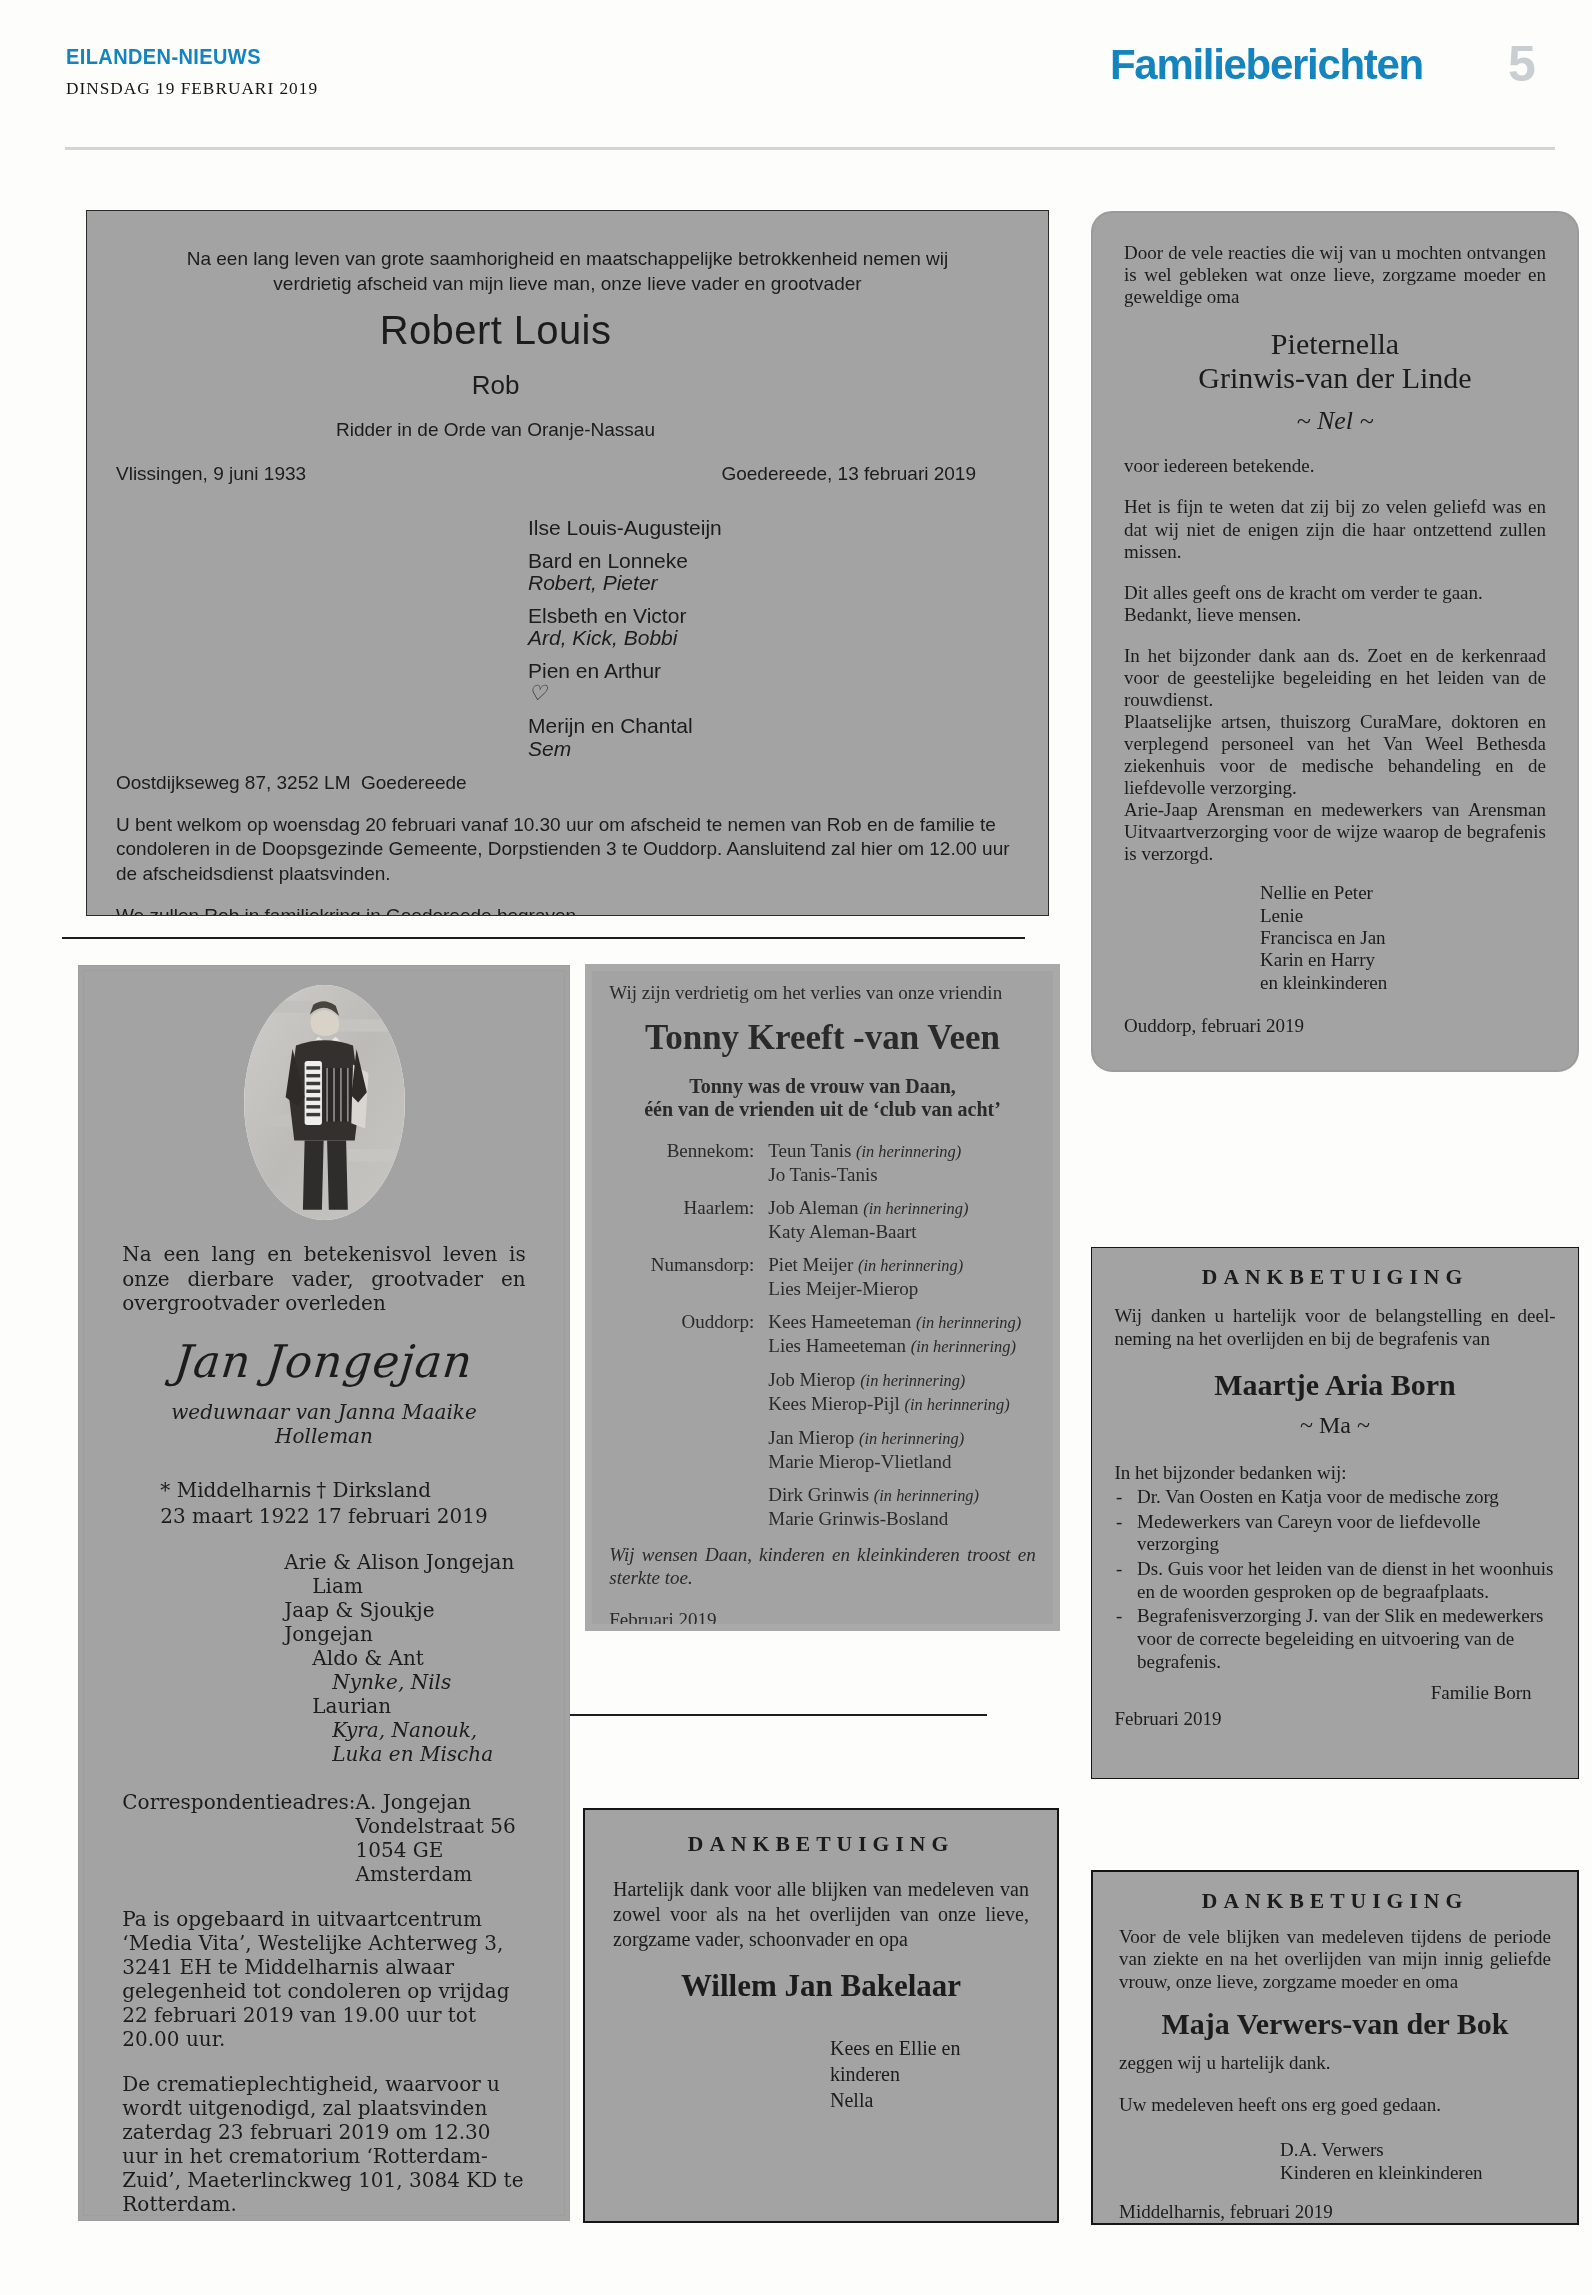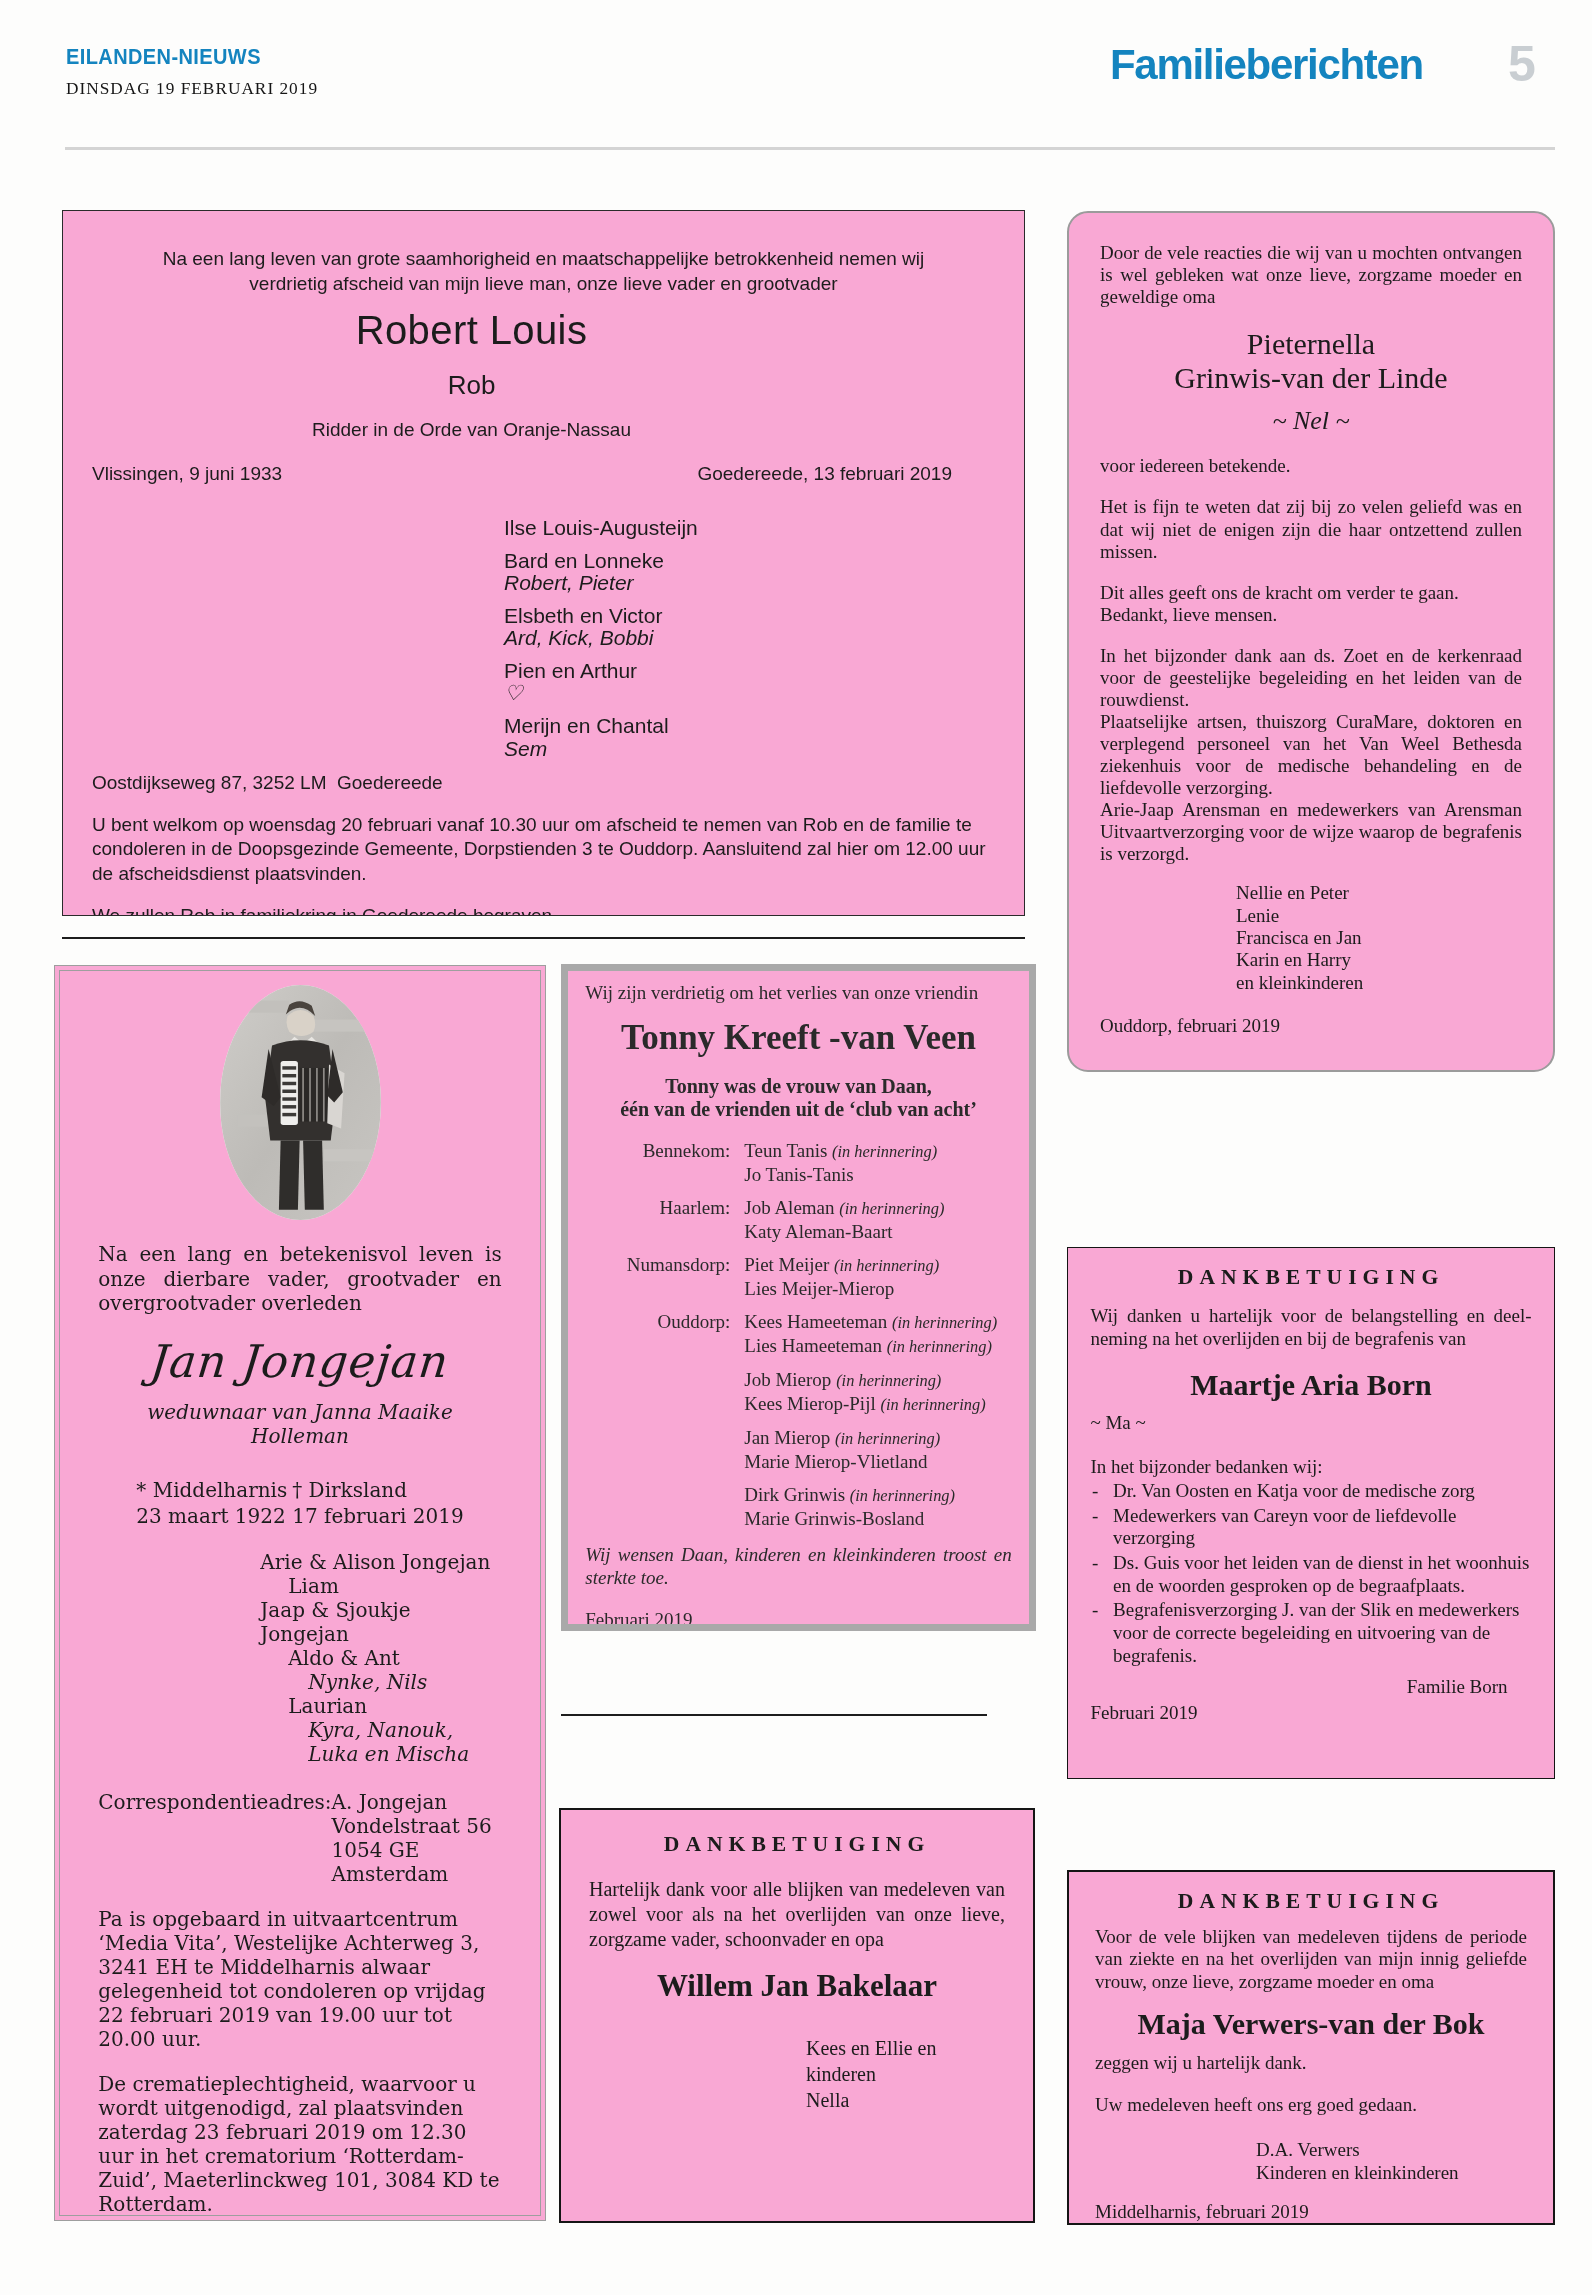--- a/index.html
+++ b/index.html
@@ -11,21 +11,21 @@
         font-weight:800;font-size:20px;letter-spacing:0.4px;color:#1484bf;transform:scaleY(1.08);}
   .issue-date{position:absolute;left:66px;top:79px;font-family:"Liberation Serif",serif;
         font-size:17.3px;letter-spacing:1px;color:#161616;}
   .section-title{position:absolute;left:1110px;top:41px;font-family:"Liberation Sans",sans-serif;
         font-weight:700;font-size:42px;letter-spacing:-1.3px;color:#1484bf;}
   .page-number{position:absolute;left:1508px;top:35px;font-family:"Liberation Sans",sans-serif;
         font-weight:700;font-size:50px;color:#c9ced2;}
   .header-rule{position:absolute;left:65px;top:147px;width:1490px;height:2.6px;background:#d4d4d4;}
 
   
-  .box{position:absolute;overflow:hidden;background:#f9a8d4;}
+  .box{position:absolute;overflow:hidden;background:#a3a3a3;margin-left:24px;}
   .center{text-align:center;}
   .just{text-align:justify;}
   .it{font-style:italic;}
   .pre{white-space:pre-line;}
   .prewrap{white-space:pre-wrap;}
   .sep{position:absolute;height:1.7px;background:#1d1d1d;}
   .sep1{left:62px;top:937px;width:963px;}
   .sep2{left:561px;top:1714px;width:426px;}
 
   
@@ -93,21 +93,21 @@
   .pieternella .place{margin-top:21px;}
 
   
   .dank-title{text-align:center;font-weight:700;letter-spacing:6px;font-size:21.6px;}
 
   
   .maartje{left:1067px;top:1247px;width:488px;height:532px;border:1.7px solid #151515;
        padding:15.5px 22.4px 0;box-sizing:border-box;font-size:19px;line-height:1.22;}
   .maartje .introline1{margin-top:14px;text-align:justify;text-align-last:justify;}
   .maartje .bigname{font-weight:700;font-size:30px;margin-top:17.3px;text-align:center;}
-  .maartje .nick{font-size:19px;margin-top:7px;}
+  .maartje .nick{font-size:24px;margin-top:7px;text-align:center;}
   .maartje .thanks{margin-top:21px;}
   .m-item{display:flex;line-height:1.2;margin-top:1.7px;}
   .m-item .dash{width:21px;flex:none;padding-left:1.7px;}
   .maartje .sig{text-align:right;padding-right:24px;margin-top:7px;}
   .maartje .date{margin-top:3.5px;}
 
   
   .bakelaar{left:559px;top:1808px;width:476px;height:415px;border:2.6px solid #151515;
        padding:21px 28px 0;box-sizing:border-box;font-size:20px;line-height:1.25;}
   .bakelaar .verse{font-style:italic;text-align:center;margin-top:12px;line-height:1.3;}

